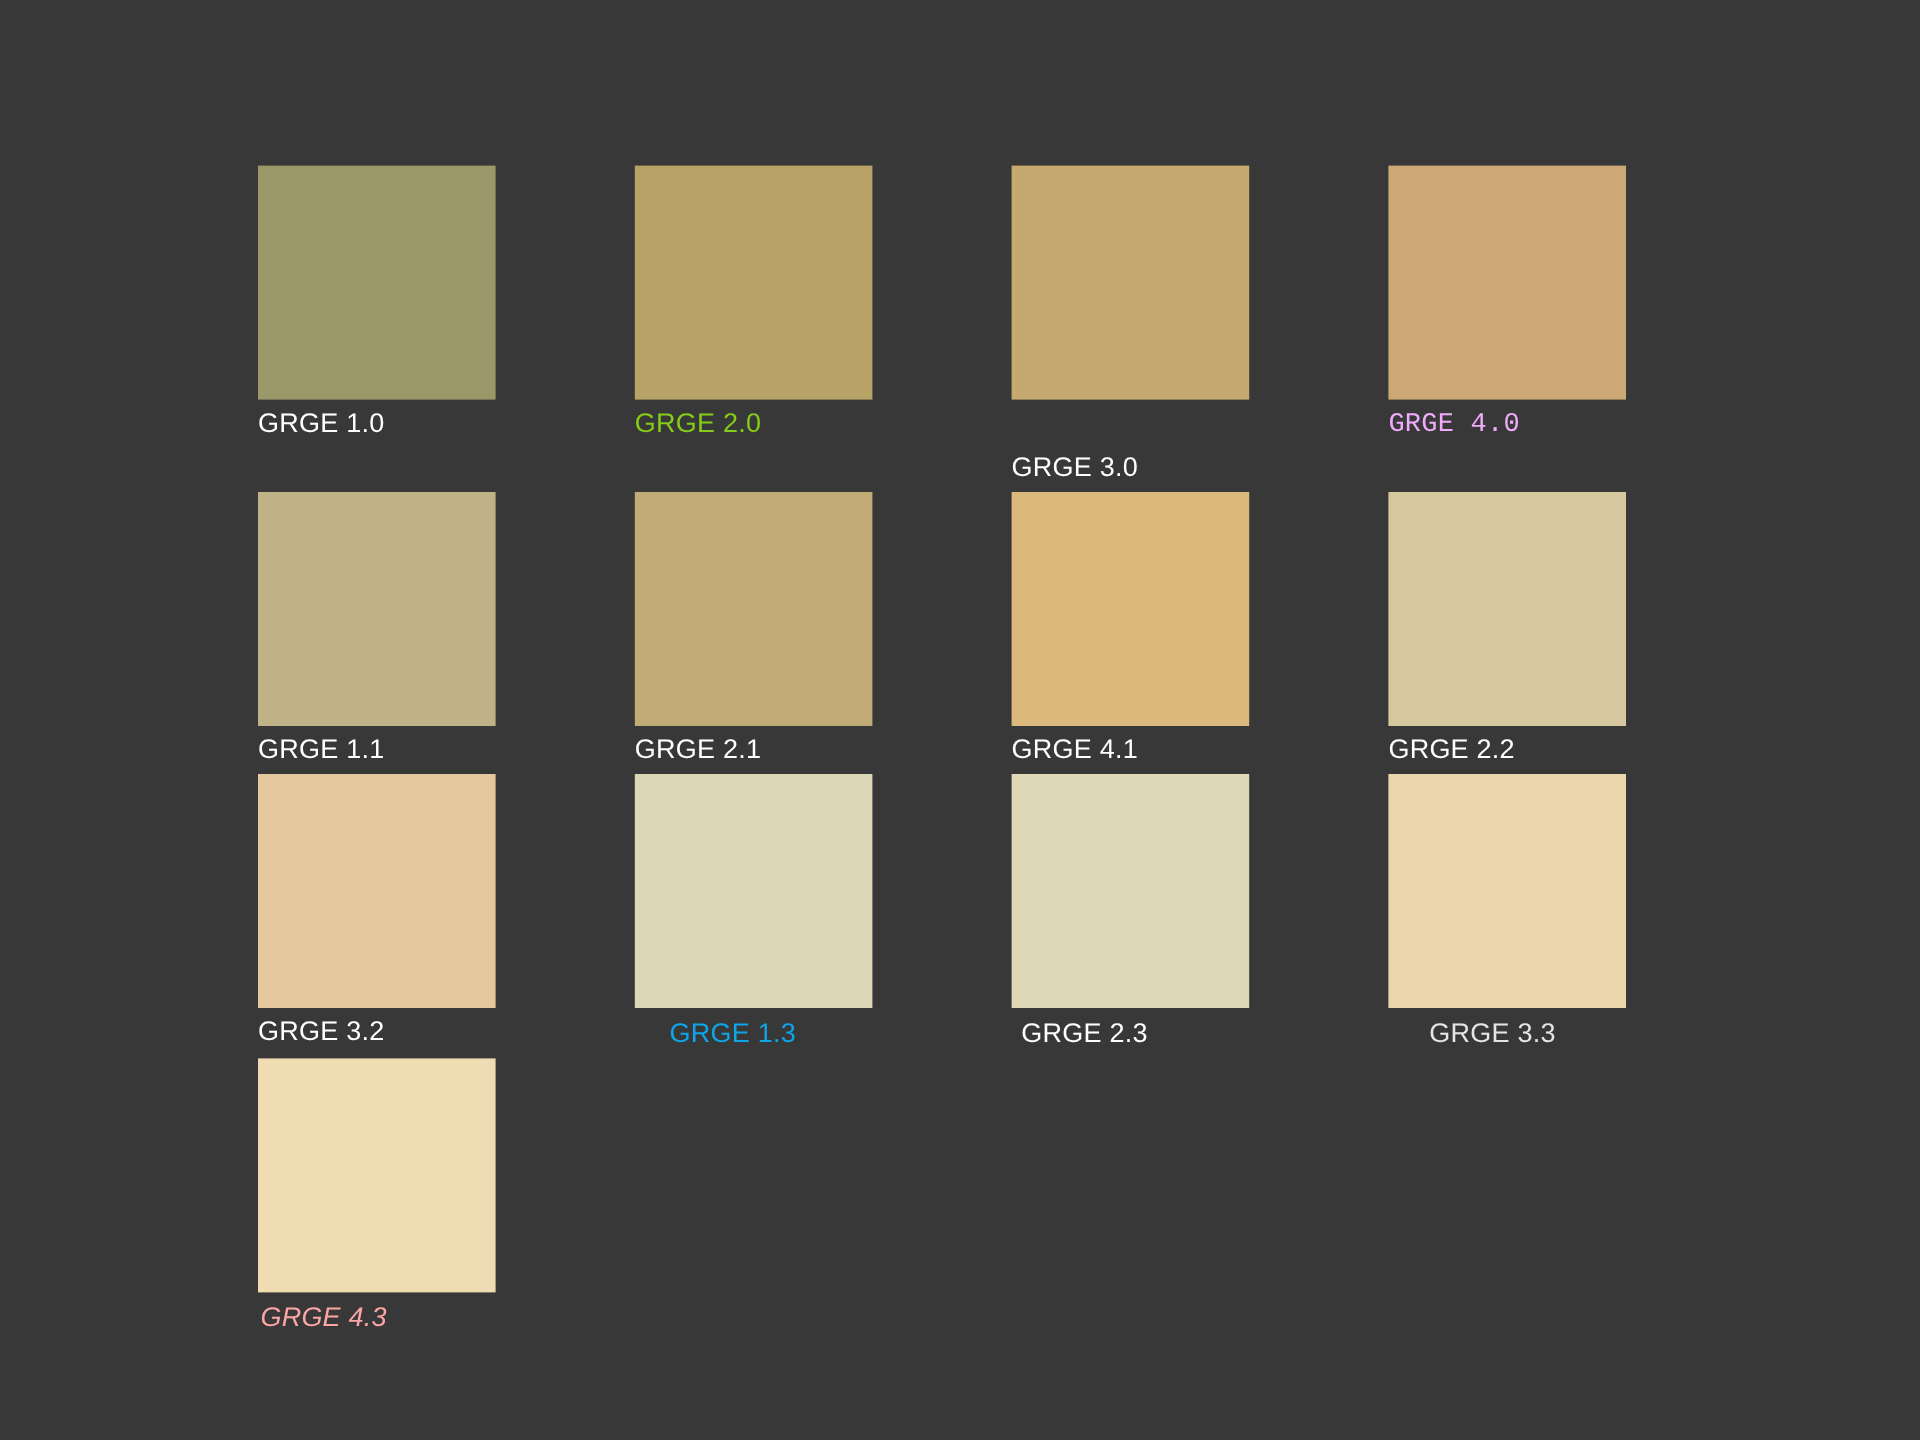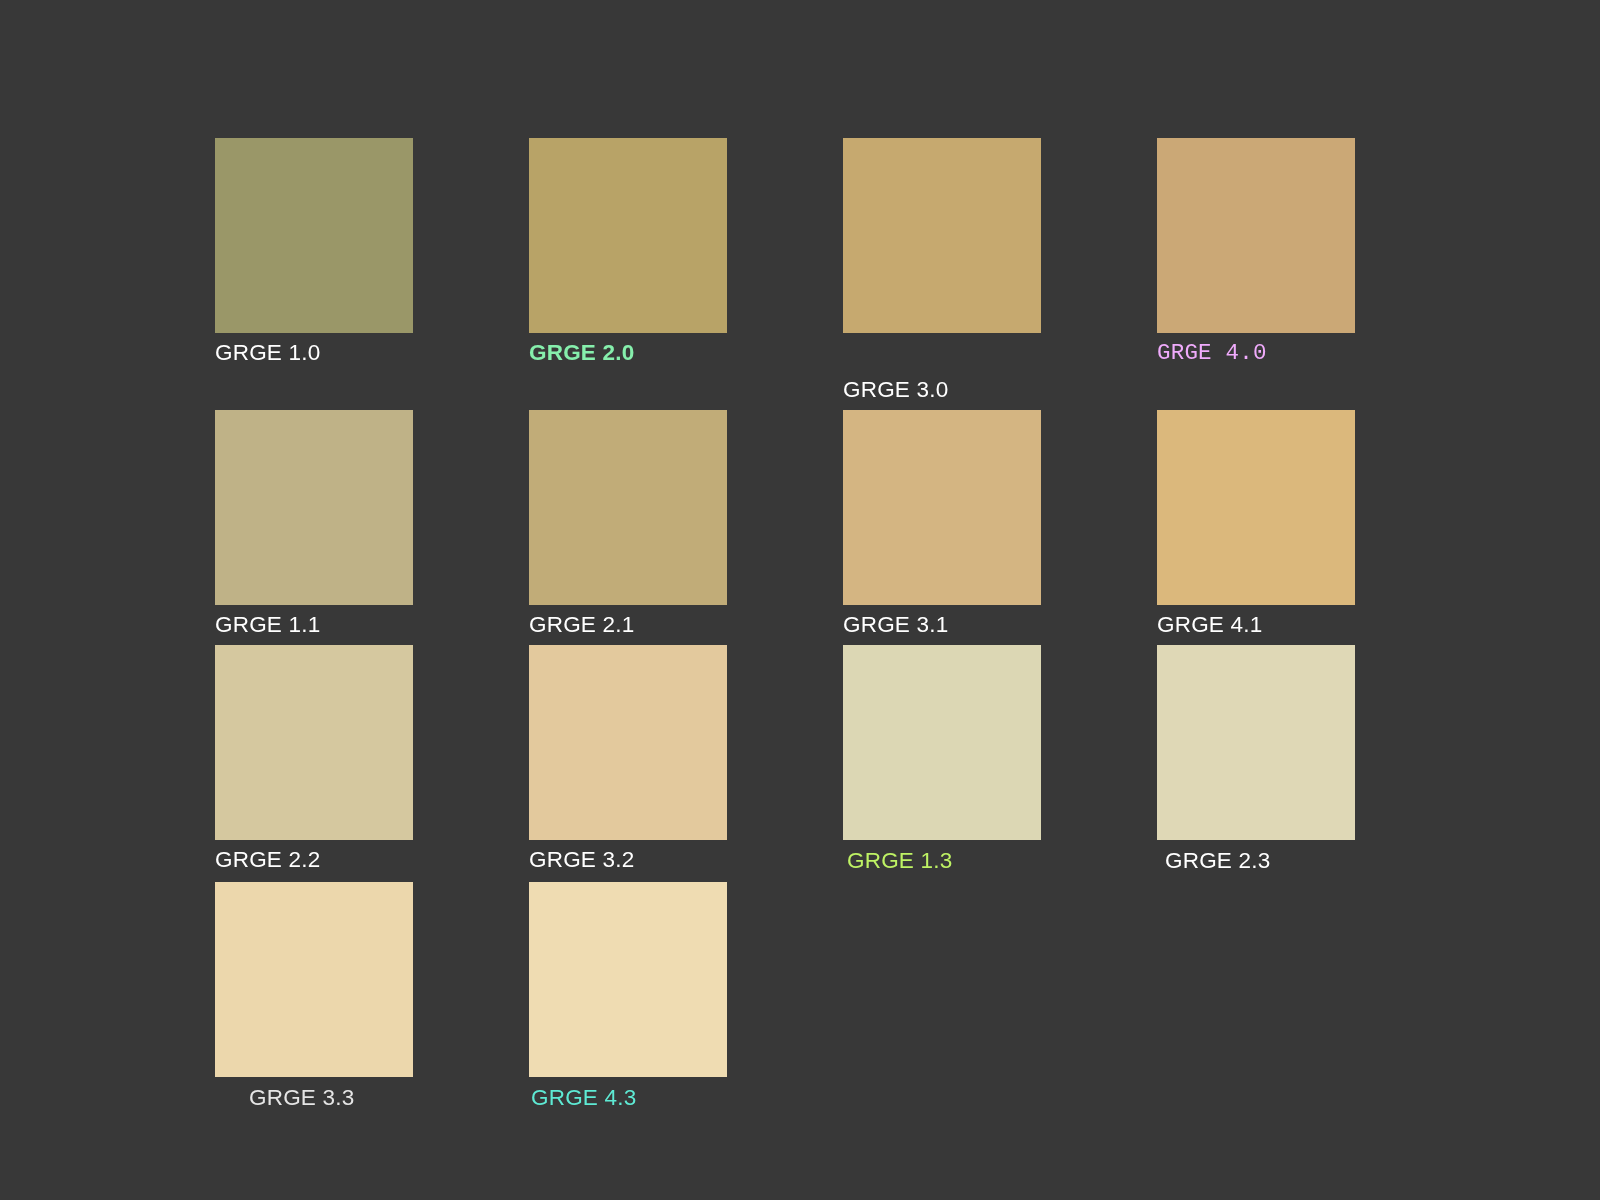--- a/index.html
+++ b/index.html
@@ -65,68 +65,64 @@
 
 <div id="palette-root">
   <div class="swatch-grid">
 
     <div class="swatch-cell row-0 col-1">
       <span class="swatch-chip" style="background-color:#9a9768;"></span>
       <span class="swatch-label" style="color: rgb(255, 255, 255);">GRGE 1.0</span>
     </div>
     <div class="swatch-cell row-0 col-2">
       <span class="swatch-chip" style="background-color:#b8a367;"></span>
-      <span class="swatch-label" style="color: #86efac; font-weight: bold;">GRGE 2.0</span>
+      <span class="swatch-label" style="color: #84cc16;">GRGE 2.0</span>
     </div>
     <div class="swatch-cell row-0 col-3">
       <span class="swatch-chip" style="background-color:#c6a96f;"></span>
       <span class="swatch-label" style="color: rgb(255, 255, 255); margin-top: 37px;">GRGE 3.0</span>
     </div>
     <div class="swatch-cell row-0 col-4">
       <span class="swatch-chip" style="background-color:#cba876;"></span>
       <span class="swatch-label" style="color: #f0abfc; font-family: Liberation Mono, monospace;">GRGE 4.0</span>
     </div>
 
     <div class="swatch-cell row-1 col-1">
       <span class="swatch-chip" style="background-color:#bfb287;"></span>
       <span class="swatch-label" style="color: rgb(255, 255, 255);">GRGE 1.1</span>
     </div>
     <div class="swatch-cell row-1 col-2">
       <span class="swatch-chip" style="background-color:#c1ac78;"></span>
       <span class="swatch-label" style="color: rgb(255, 255, 255);">GRGE 2.1</span>
     </div>
-    <div class="swatch-cell row-1 col-3">
-      <span class="swatch-chip" style="background-color:#d4b582;"></span>
-      <span class="swatch-label" style="color: rgb(255, 255, 255);">GRGE 3.1</span>
-    </div>
     <div class="swatch-cell row-1 col-4">
       <span class="swatch-chip" style="background-color:#dbb87c;"></span>
       <span class="swatch-label" style="color: rgb(255, 255, 255);">GRGE 4.1</span>
     </div>
 
     <div class="swatch-cell row-2 col-2">
       <span class="swatch-chip" style="background-color:#d5c89f;"></span>
       <span class="swatch-label" style="color: rgb(255, 255, 255);">GRGE 2.2</span>
     </div>
     <div class="swatch-cell row-2 col-3">
       <span class="swatch-chip" style="background-color:#e3c99d;"></span>
       <span class="swatch-label" style="color: rgb(255, 255, 255);">GRGE 3.2</span>
     </div>
 
     <div class="swatch-cell row-3 col-1">
       <span class="swatch-chip" style="background-color:#dcd7b4;"></span>
-      <span class="swatch-label" style="color: #bef264;">GRGE 1.3</span>
+      <span class="swatch-label" style="color: #0ea5e9; margin-left: 25px;">GRGE 1.3</span>
     </div>
     <div class="swatch-cell row-3 col-2">
       <span class="swatch-chip" style="background-color:#dfd8b6;"></span>
       <span class="swatch-label" style="color: rgb(255, 255, 255);">GRGE 2.3</span>
     </div>
     <div class="swatch-cell row-3 col-3">
       <span class="swatch-chip" style="background-color:#ecd7ac;"></span>
       <span class="swatch-label" style="color: #e5e5e5; margin-left: 32px;">GRGE 3.3</span>
     </div>
     <div class="swatch-cell row-3 col-4">
       <span class="swatch-chip" style="background-color:#efdcb2;"></span>
-      <span class="swatch-label" style="color: #5eead4;">GRGE 4.3</span>
+      <span class="swatch-label" style="color: #fca5a5; font-style: italic;">GRGE 4.3</span>
     </div>
 
   </div>
 </div>
 
 </body></html>

